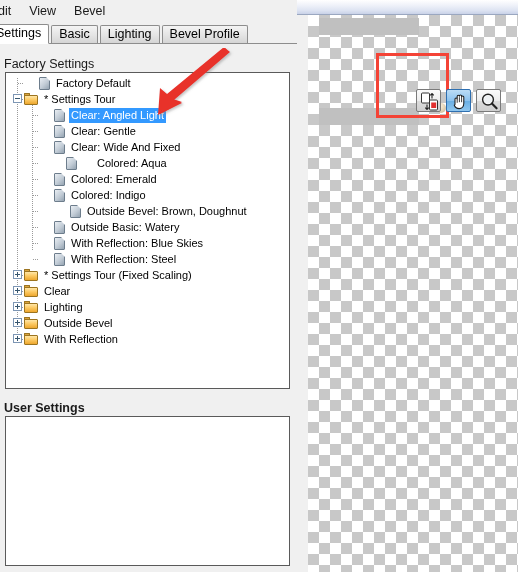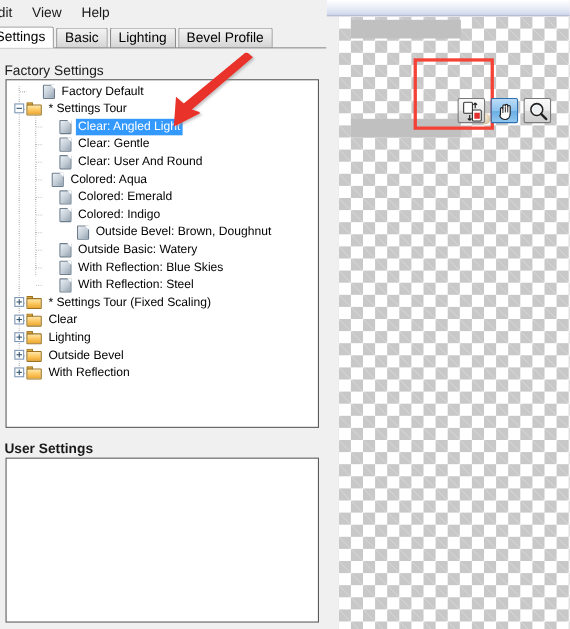--- a/index.html
+++ b/index.html
@@ -317,21 +317,21 @@
 
 <div id="app">
 
   <div class="titlestrip"></div>
 
   <div class="leftpane">
 
     <div class="menubar" id="menubar">
         <div class="menu-item clipped">dit</div>
         <div class="menu-item">View</div>
-        <div class="menu-item">Help</div>
+        <div class="menu-item">Bevel</div>
       </div>
 
     <div class="tabstrip">
       <div class="tabrow" id="tabrow">
           <div class="tab active first">Settings</div>
           <div class="tab">Basic</div>
           <div class="tab">Lighting</div>
           <div class="tab">Bevel Profile</div>
         </div>
     </div>
@@ -363,24 +363,24 @@
             <span class="tlabel" style="margin-left: 4px;">Clear: Angled Light</span>
           </div>
           <div class="hline" style="left: 27px; width: 6px; top: 58px;"></div>
           <div class="trow" style="top: 50px; left: 48px;">
             <div class="icon-doc"></div>
             <span class="tlabel" style="margin-left: 4px;">Clear: Gentle</span>
           </div>
           <div class="hline" style="left: 27px; width: 6px; top: 74px;"></div>
           <div class="trow" style="top: 66px; left: 48px;">
             <div class="icon-doc"></div>
-            <span class="tlabel" style="margin-left: 4px;">Clear: User And Round</span>
+            <span class="tlabel" style="margin-left: 4px;">Clear: Wide And Fixed</span>
           </div>
           <div class="hline" style="left: 27px; width: 6px; top: 90px;"></div>
-          <div class="trow" style="top: 82px; left: 41px;">
+          <div class="trow" style="top: 82px; left: 60px; gap: 14px;">
             <div class="icon-doc"></div>
             <span class="tlabel" style="margin-left: 4px;">Colored: Aqua</span>
           </div>
           <div class="hline" style="left: 27px; width: 6px; top: 106px;"></div>
           <div class="trow" style="top: 98px; left: 48px;">
             <div class="icon-doc"></div>
             <span class="tlabel" style="margin-left: 4px;">Colored: Emerald</span>
           </div>
           <div class="hline" style="left: 27px; width: 6px; top: 122px;"></div>
           <div class="trow" style="top: 114px; left: 48px;">

